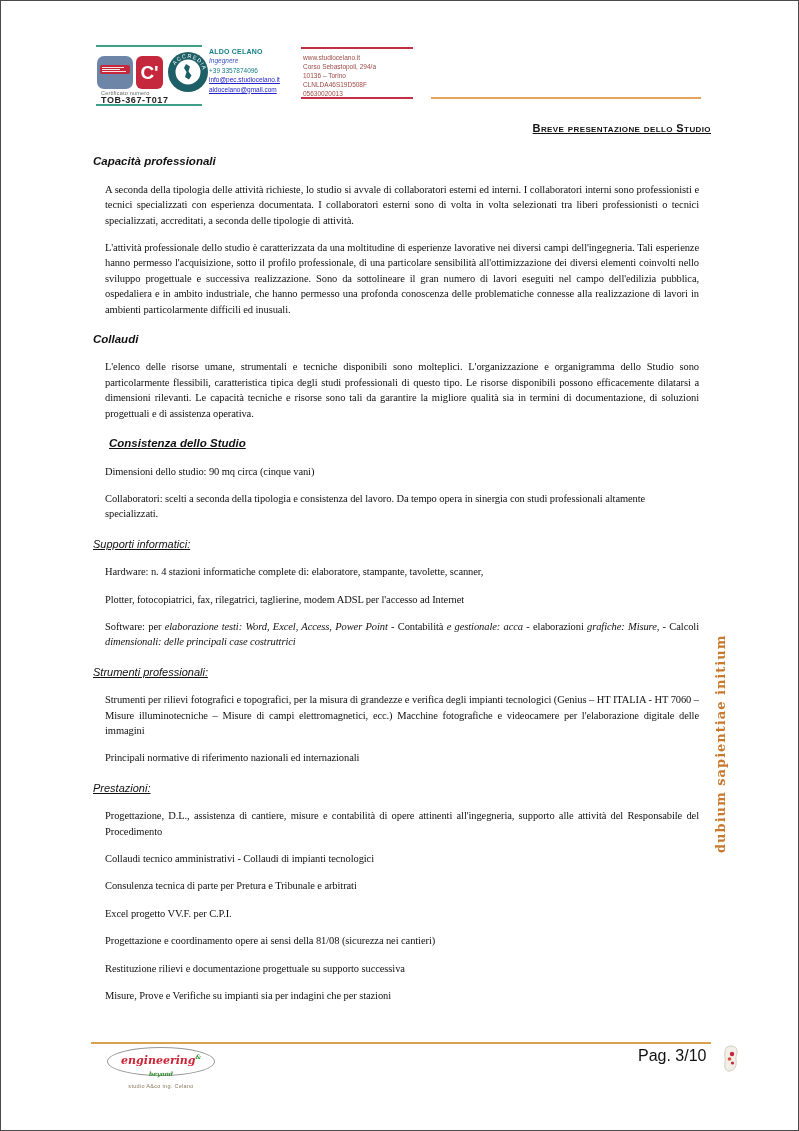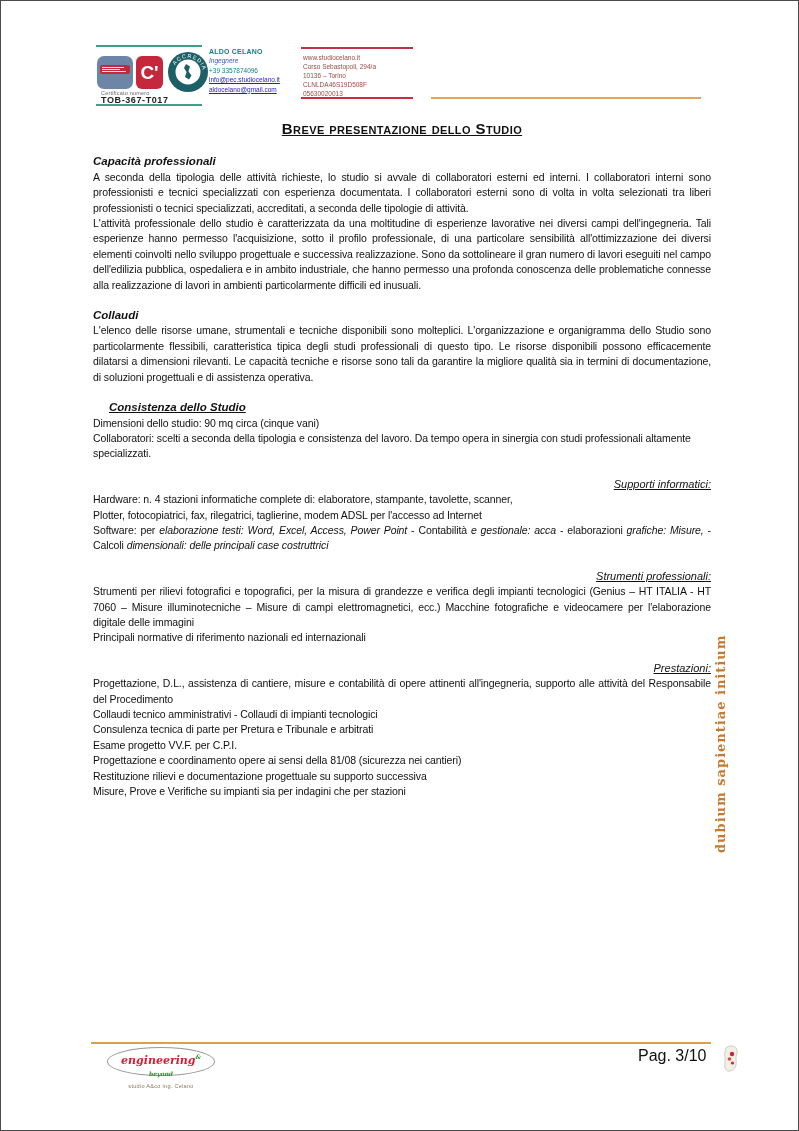--- a/index.html
+++ b/index.html
@@ -32,27 +32,27 @@
   .cname { color:#157d86; font-weight:bold; font-size:7px; letter-spacing:0.2px; }
   .crole { color:#3a56c4; font-style:italic; }
   .cphone { color:#157d86; }
   .clink { color:#2222cc; text-decoration:underline; display:block; }
 
   .addr { position:absolute; left:302px; top:52px; width:112px; font-size:6.5px; line-height:9px; color:#9c4a44; }
 
   
   .content { position:absolute; left:92px; top:120px; width:618px;
     font-size:10.5px; line-height:15.4px; letter-spacing:-0.1px; text-align:justify; }
-  .title { font-size:15px; font-weight:bold; font-variant:small-caps;
-    text-decoration:underline; letter-spacing:0.4px; margin:0 0 18px 0; text-align:center; }
+  .title { font-size:11px; font-weight:bold; font-variant:small-caps;
+    text-decoration:underline; letter-spacing:0.4px; margin:0 0 18px 0; text-align:right; }
   .h2 { font-weight:bold; font-style:italic; font-size:11.5px; margin:0; text-align:left; letter-spacing:0; }
   .h2u { text-decoration:underline;margin-left:16px; }
-  .hu { font-style:italic; font-size:11px; margin:0; text-align:right; text-decoration:underline; letter-spacing:0; }
+  .hu { font-style:italic; font-size:11px; margin:0; text-align:left; text-decoration:underline; letter-spacing:0; }
   .sec { margin-top:15px; }
-  p { margin:0; }
+  p { margin:12px;font-family:Liberation Serif, serif; }
   .line { text-align:left; }
   .it { font-style:italic; }
 
   
   .motto { position:absolute; left:712px; top:686px; height:166px;
     writing-mode:vertical-rl; transform:rotate(180deg);
     font-family:"DejaVu Serif", serif; font-weight:bold; font-size:13px;
     color:#c8792e; letter-spacing:1px; white-space:nowrap; }
 
   
@@ -155,21 +155,21 @@
       <div class="hu">Strumenti professionali:</div>
       <p>Strumenti per rilievi fotografici e topografici, per la misura di grandezze e verifica degli impianti tecnologici (Genius – HT ITALIA - HT 7060 – Misure illuminotecniche – Misure di campi elettromagnetici, ecc.) Macchine fotografiche e videocamere per l'elaborazione digitale delle immagini</p>
       <p class="line">Principali normative di riferimento nazionali ed internazionali</p>
     </div>
 
     <div class="sec">
       <div class="hu">Prestazioni:</div>
       <p>Progettazione, D.L., assistenza di cantiere, misure e contabilità di opere attinenti all'ingegneria, supporto alle attività del Responsabile del Procedimento</p>
       <p class="line">Collaudi tecnico amministrativi - Collaudi di impianti tecnologici</p>
       <p class="line">Consulenza tecnica di parte per Pretura e Tribunale e arbitrati</p>
-      <p class="line">Esame progetto VV.F. per C.P.I.</p>
+      <p class="line">Excel progetto VV.F. per C.P.I.</p>
       <p class="line">Progettazione e coordinamento opere ai sensi della 81/08 (sicurezza nei cantieri)</p>
       <p class="line">Restituzione rilievi e documentazione progettuale su supporto successiva</p>
       <p class="line">Misure, Prove e Verifiche su impianti sia per indagini che per stazioni</p>
     </div>
   </div>
 
   <div class="motto">dubium sapientiae initium</div>
 
   <div>
     <div class="frule"></div>

